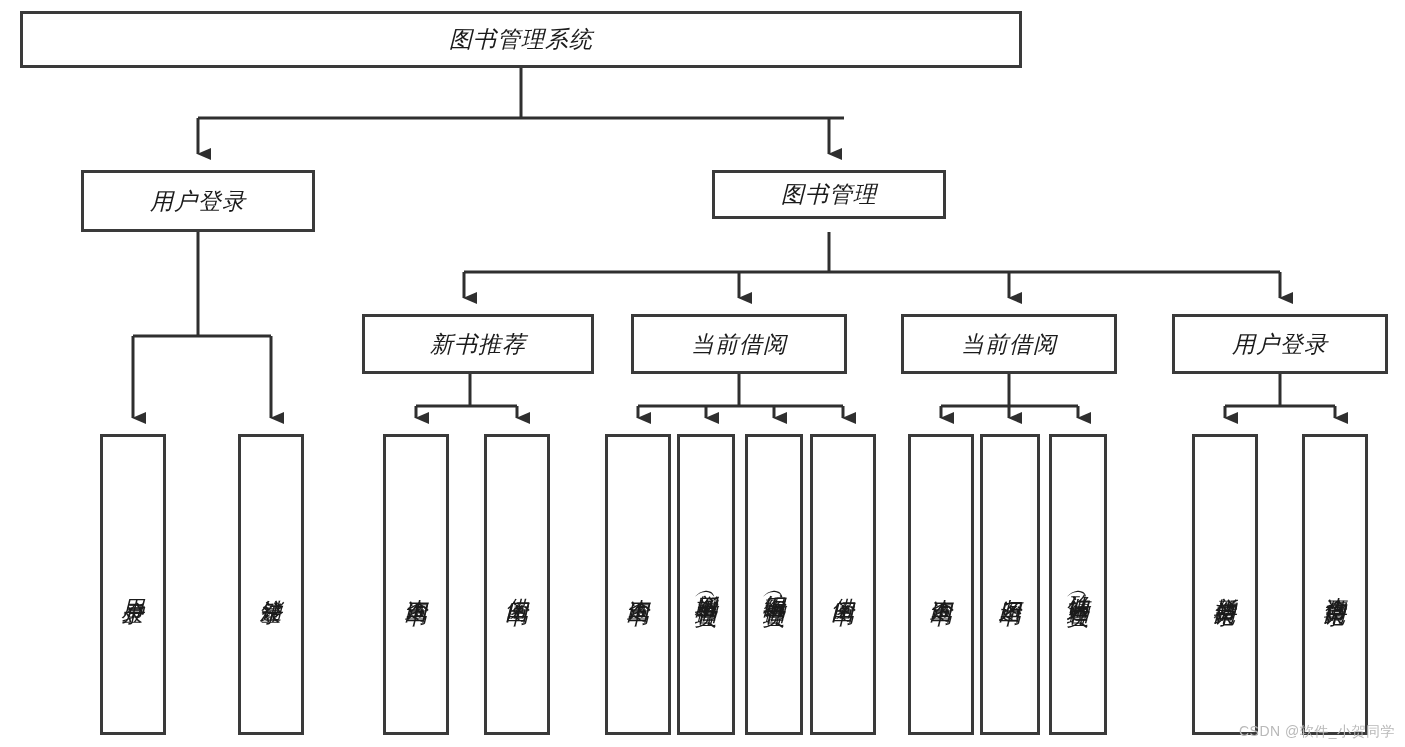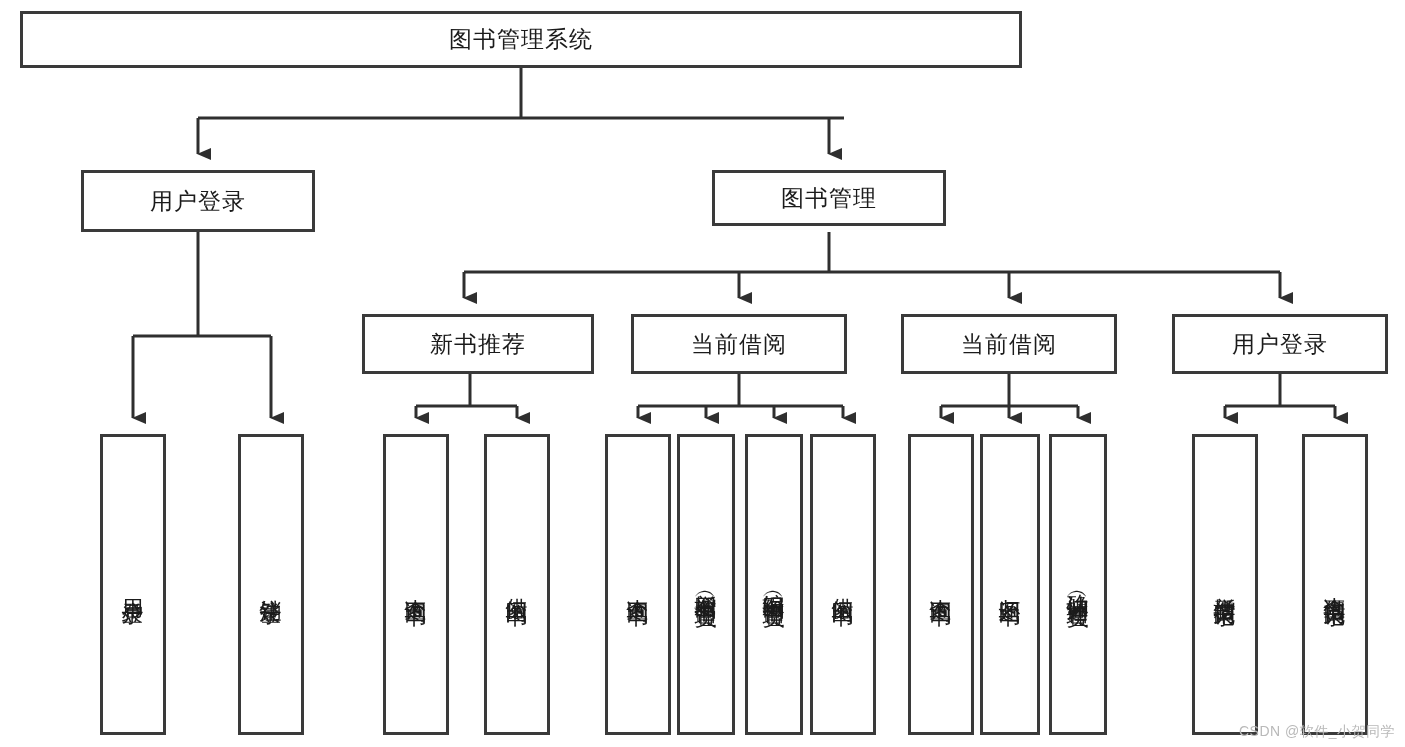--- a/index.html
+++ b/index.html
@@ -19,20 +19,21 @@
   }
   .box {
     position: absolute;
     box-sizing: border-box;
     border: 3px solid #3a3a3a;
     background: #ffffff;
     display: flex;
     align-items: center;
     justify-content: center;
     color: #1b1b1b;
+    font-style: italic;
   }
   .box .label {
     font-size: 23px;
     line-height: 1.15;
     letter-spacing: 1px;
     white-space: nowrap;
   }
   .box.leaf {
     border-width: 3px;
   }
@@ -118,21 +119,21 @@
     </g>
   </svg>
 
   <div class="box" style="left:20px; top:11px; width:1002px; height:57px;">
     <span class="label">图书管理系统</span>
   </div>
 
   <div class="box" style="left:81px; top:170px; width:234px; height:62px;">
     <span class="label">用户登录</span>
   </div>
-  <div class="box" style="left:712px; top:170px; width:234px; height:56px;">
+  <div class="box" style="left:712px; top:170px; width:234px; height:49px;">
     <span class="label">图书管理</span>
   </div>
 
   <div class="box" style="left:362px; top:314px; width:232px; height:60px;">
     <span class="label">新书推荐</span>
   </div>
   <div class="box" style="left:631px; top:314px; width:216px; height:60px;">
     <span class="label">当前借阅</span>
   </div>
   <div class="box" style="left:901px; top:314px; width:216px; height:60px;">

